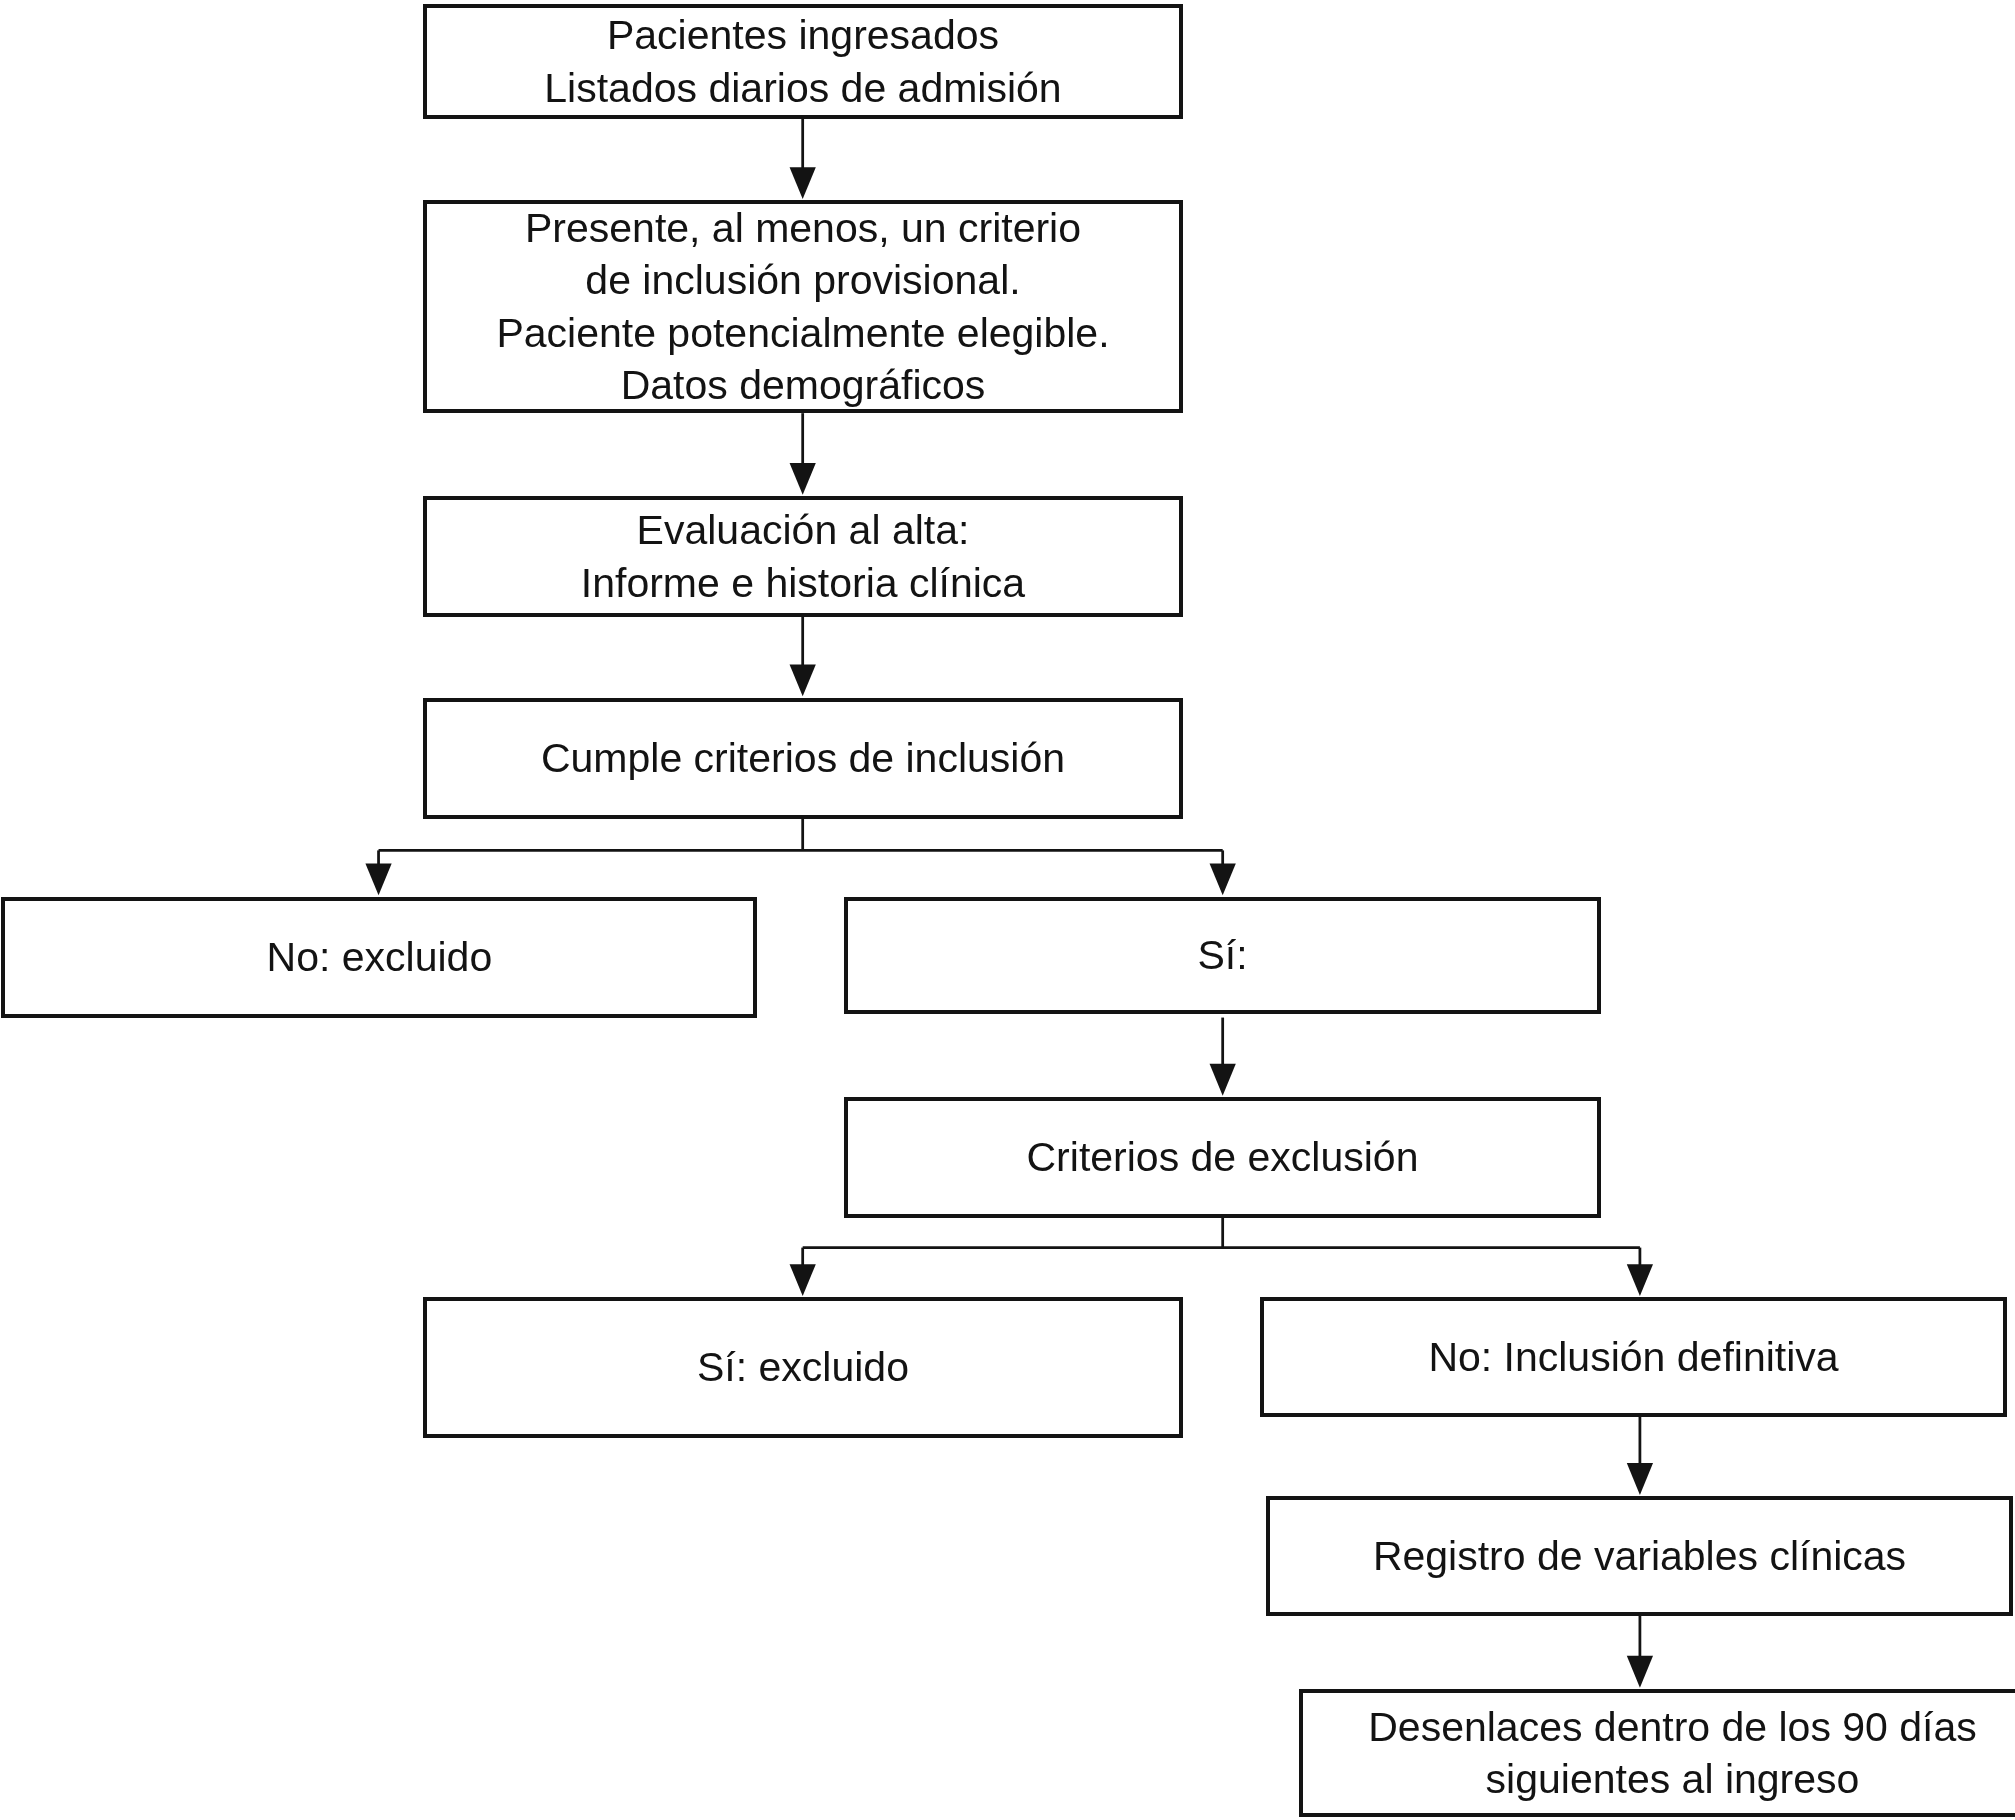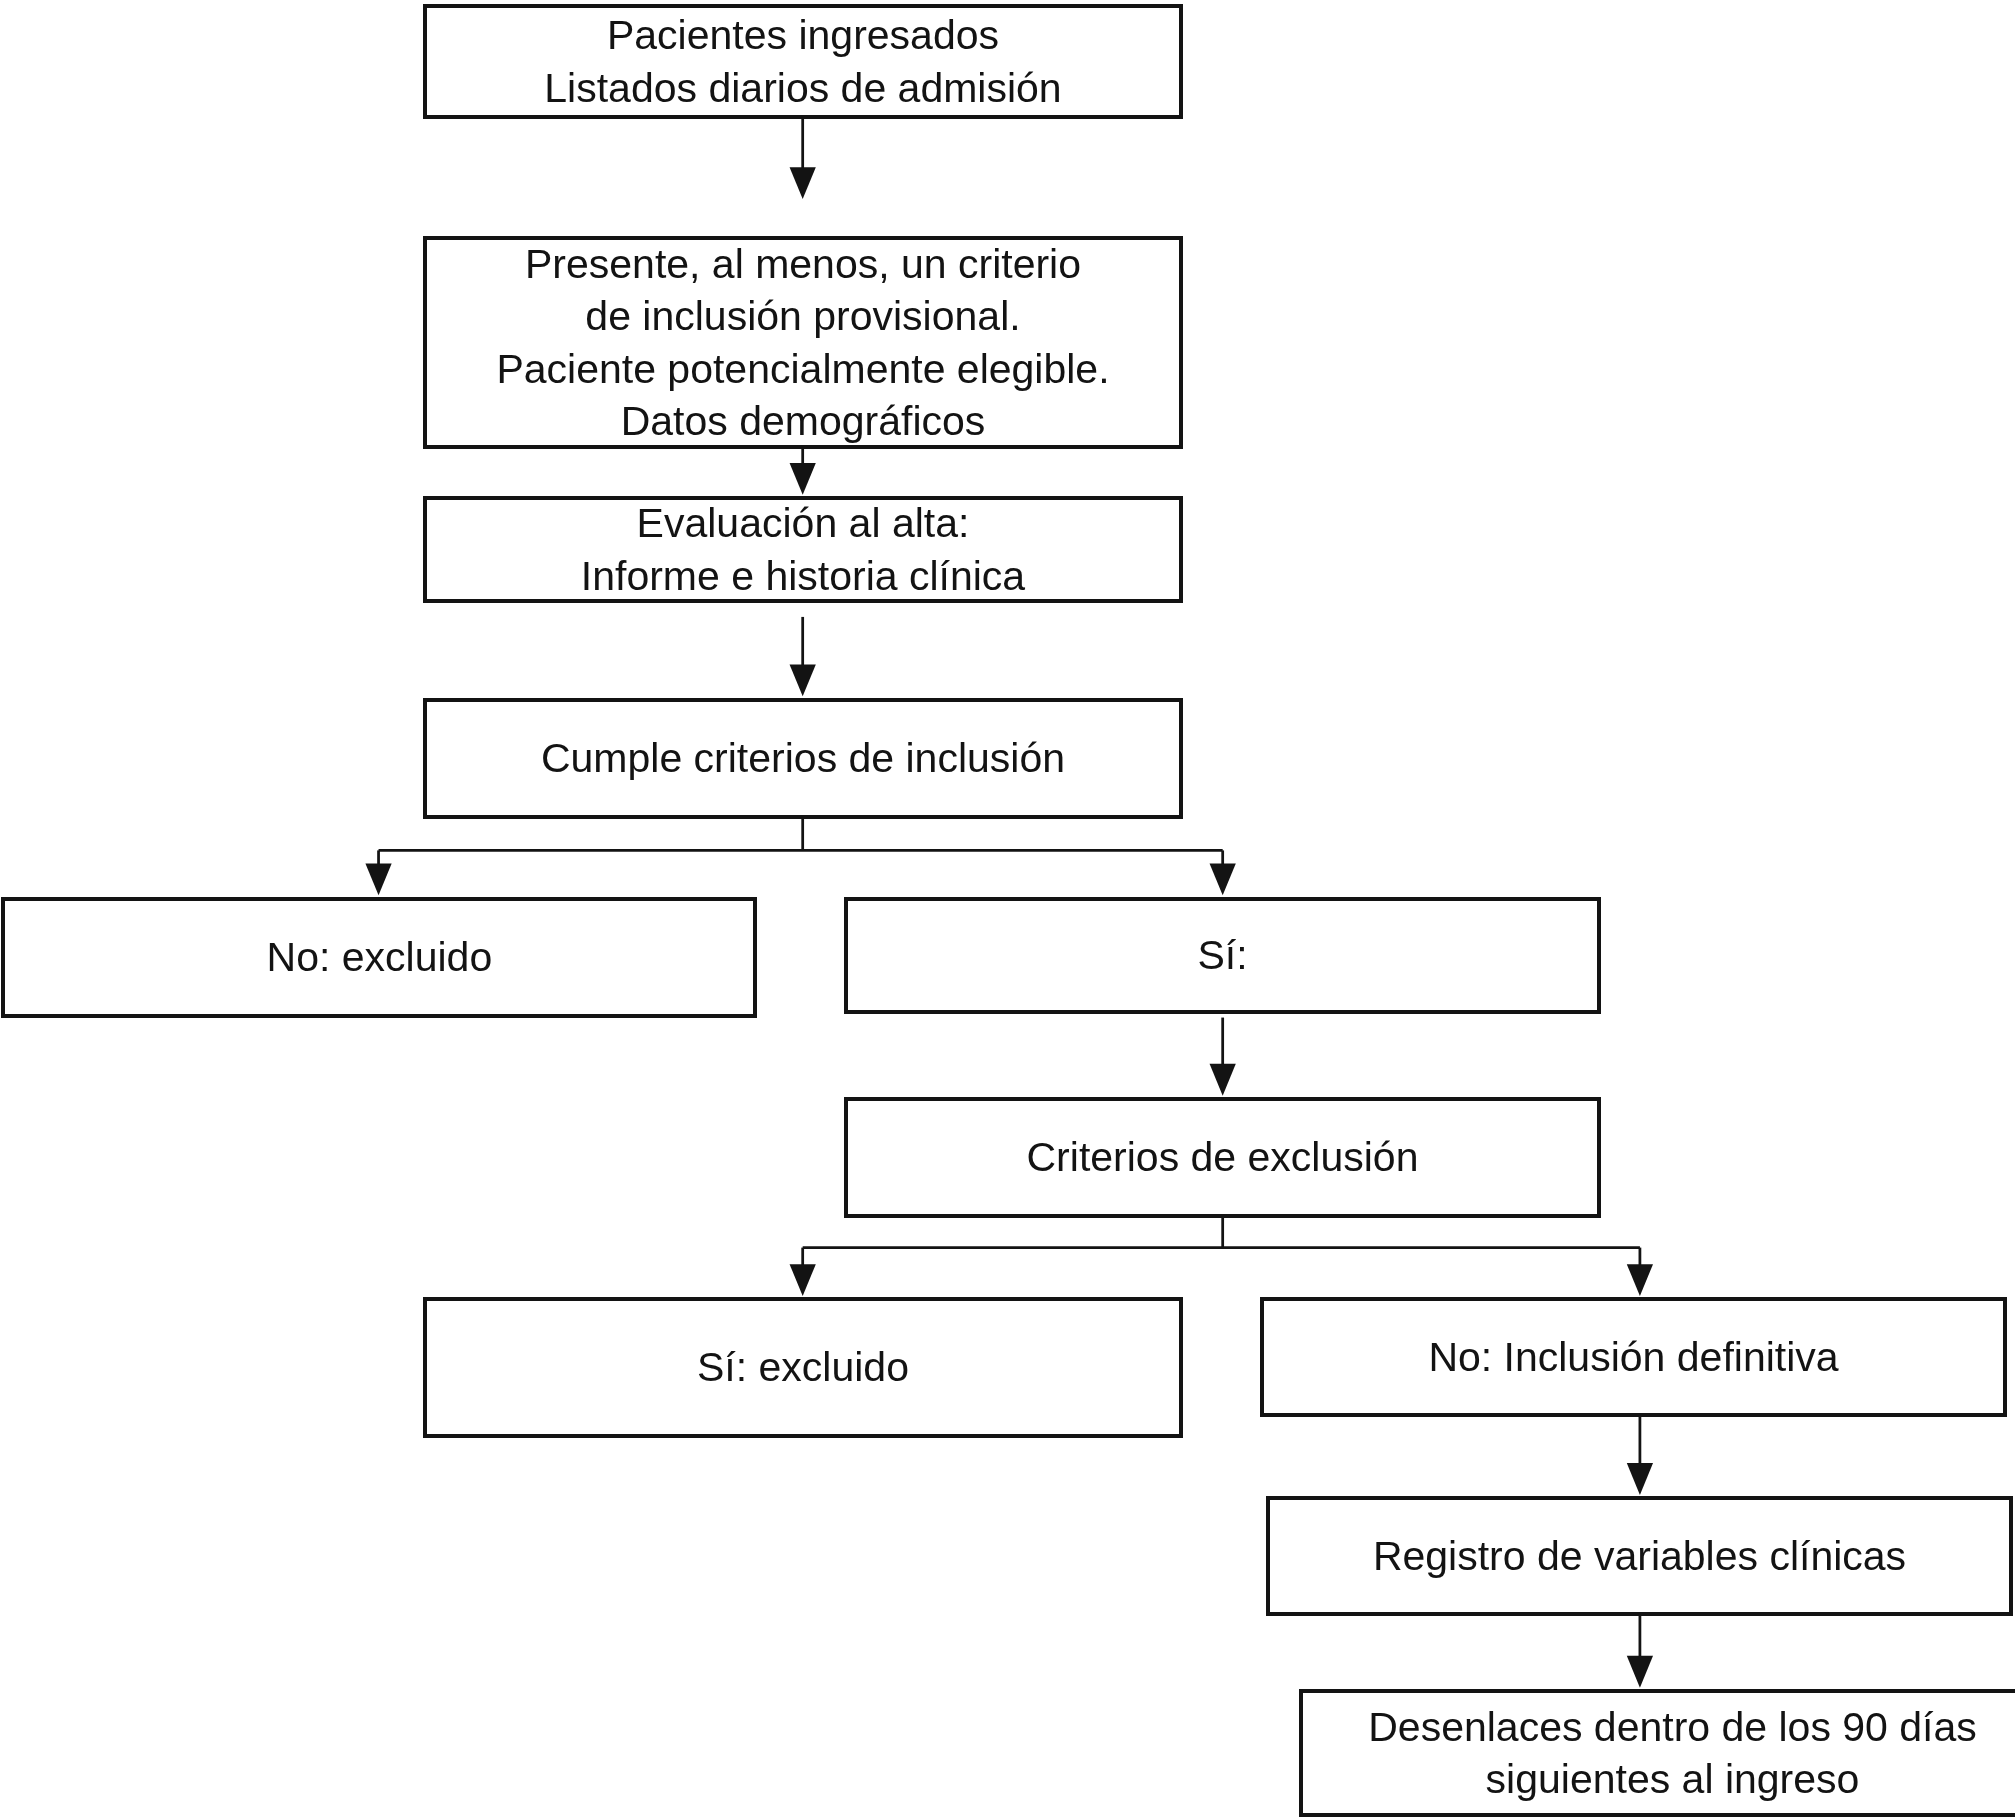--- a/index.html
+++ b/index.html
@@ -30,22 +30,22 @@
   }
   .node-label {
     white-space: pre-line;
     font-size: 41px;
     line-height: 1.28;
     color: #131313;
     padding: 5px 14px;
   }
   
   .n-ingresados   { left: 423px;  top: 4.1px;    width: 760px; height: 115px; }
-  .n-provisional  { left: 423px;  top: 200px;  width: 760px; height: 213px; margin-top: 36px; }
-  .n-evaluacion   { left: 423px;  top: 496px;  width: 760px; height: 107px; }
+  .n-provisional  { left: 423px;  top: 200px;  width: 760px; height: 213px; }
+  .n-evaluacion   { left: 423px;  top: 496px;  width: 760px; height: 121px; }
   .n-cumple       { left: 423px;  top: 698px; width: 760px; height: 121px; }
   .n-noexcluido   { left: 1.4px;    top: 897px; width: 756px; height: 121px; }
   .n-si           { left: 844px; top: 897px; width: 757px; height: 117px; }
   .n-criterios    { left: 844px; top: 1097px; width: 757px; height: 121px; }
   .n-siexcluido   { left: 423px;  top: 1297px; width: 760px; height: 141px; }
   .n-noinclusion  { left: 1260px; top: 1297px; width: 747px; height: 120px; }
   .n-registro     { left: 1266px; top: 1496px; width: 747px; height: 120px; }
   .n-desenlaces   { left: 1299px; top: 1689px; width: 747px; height: 128px; }
 </style>
 </head>

